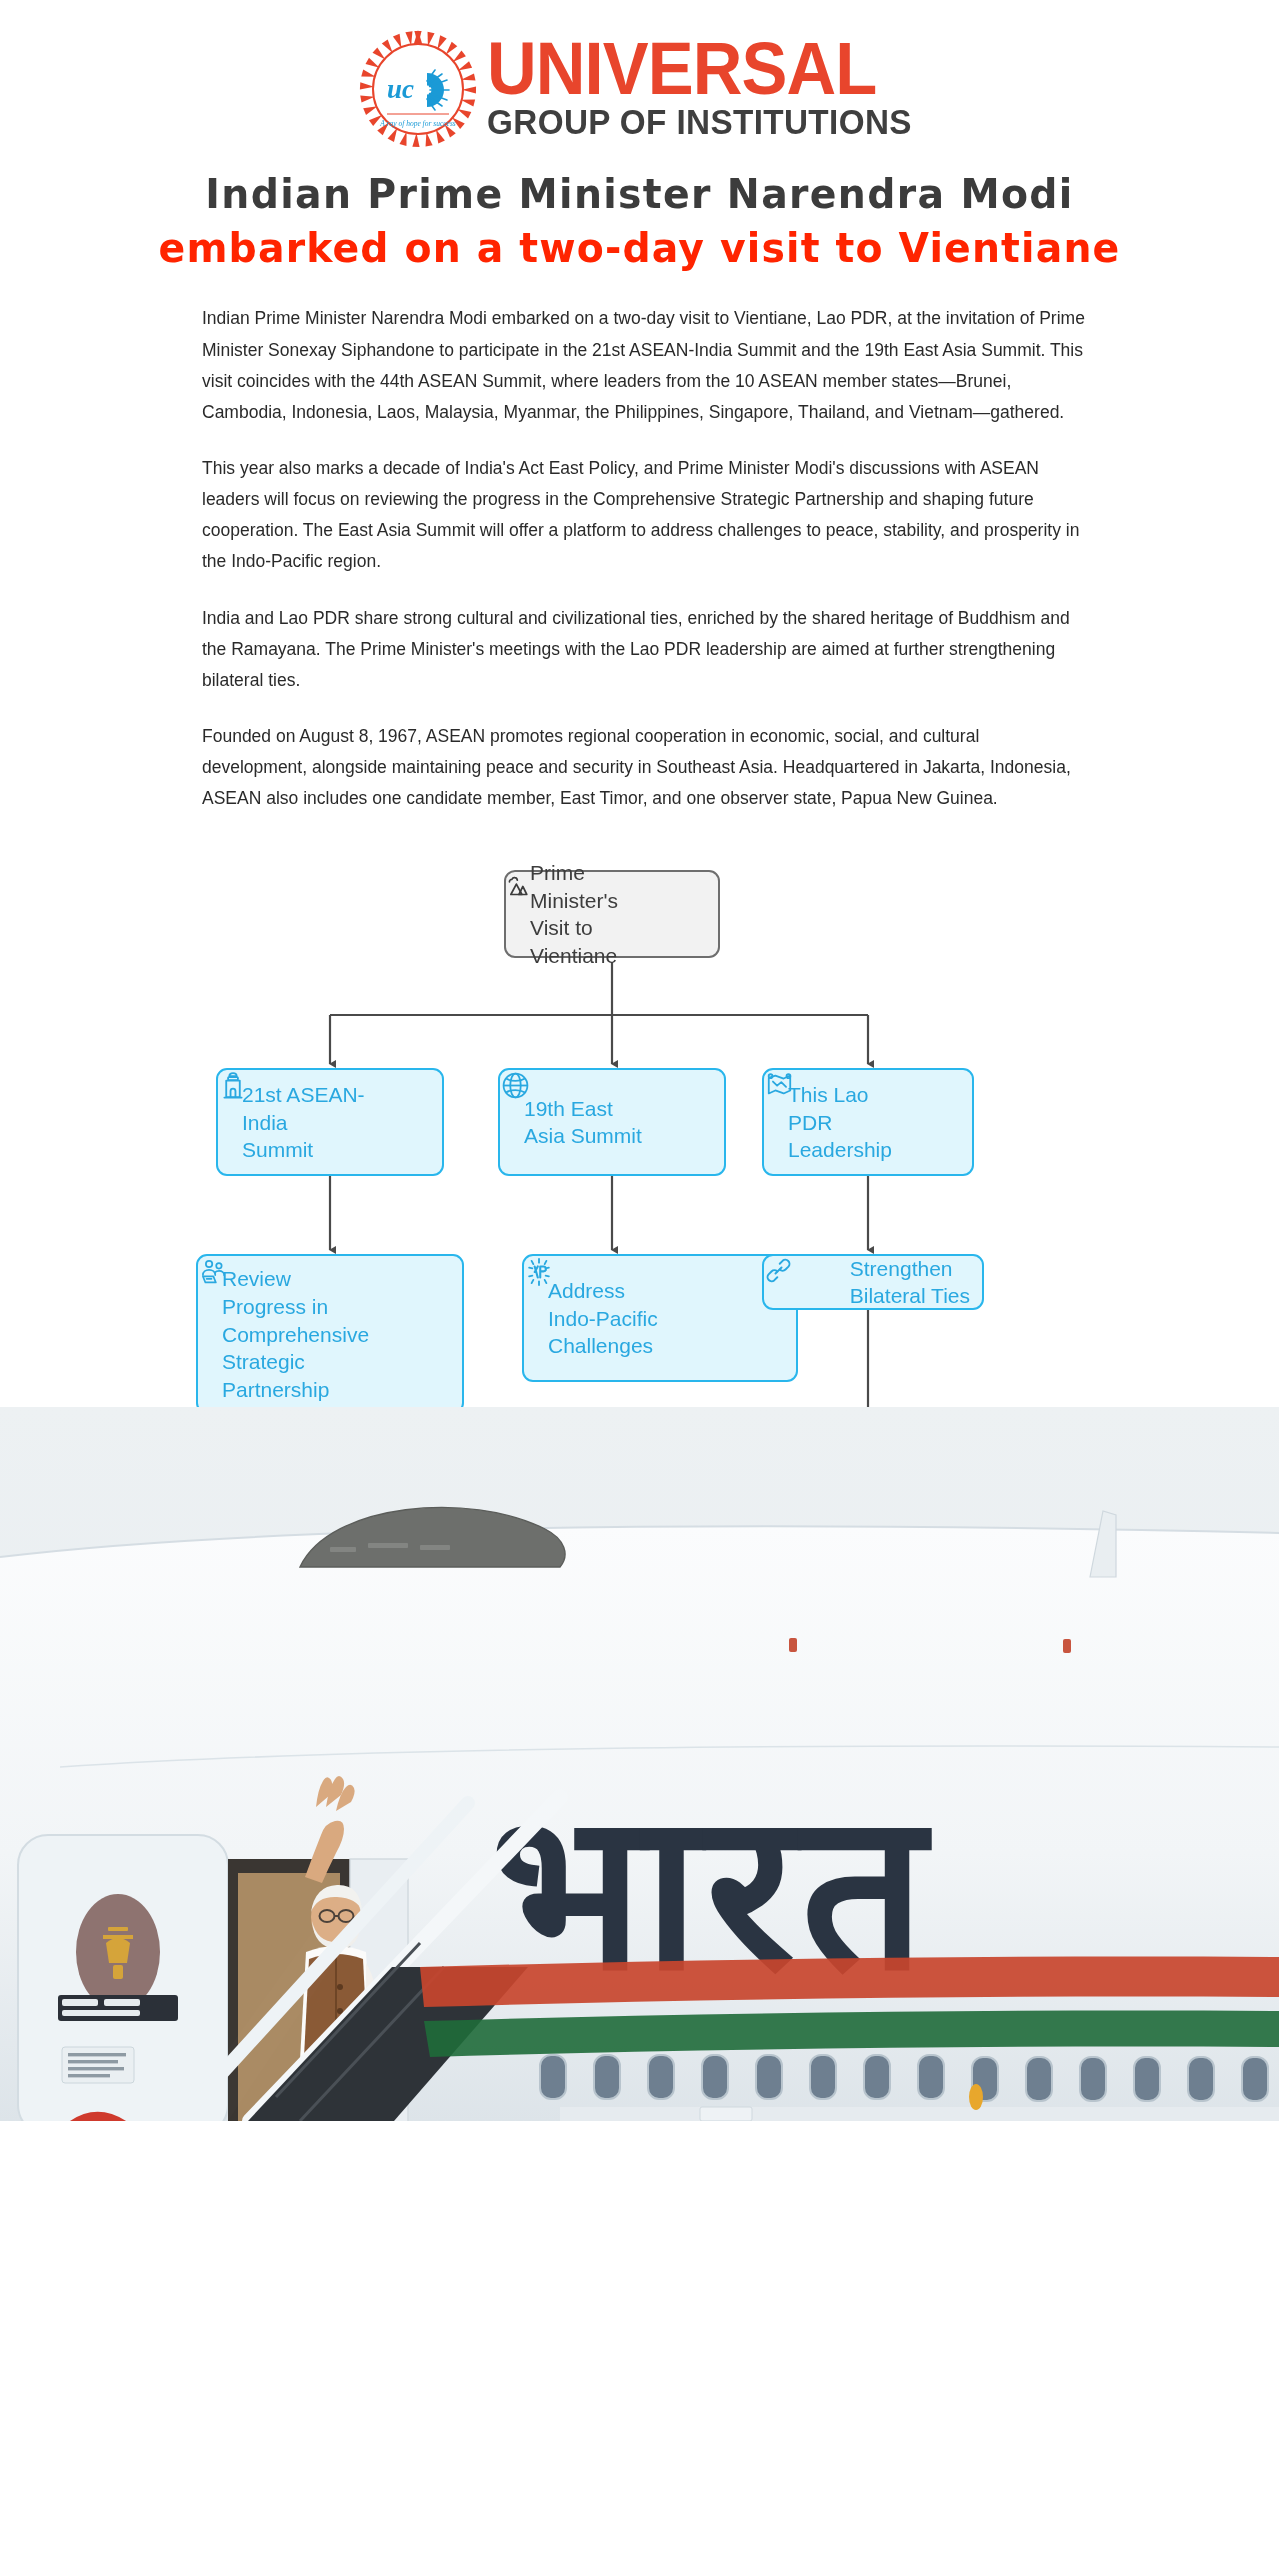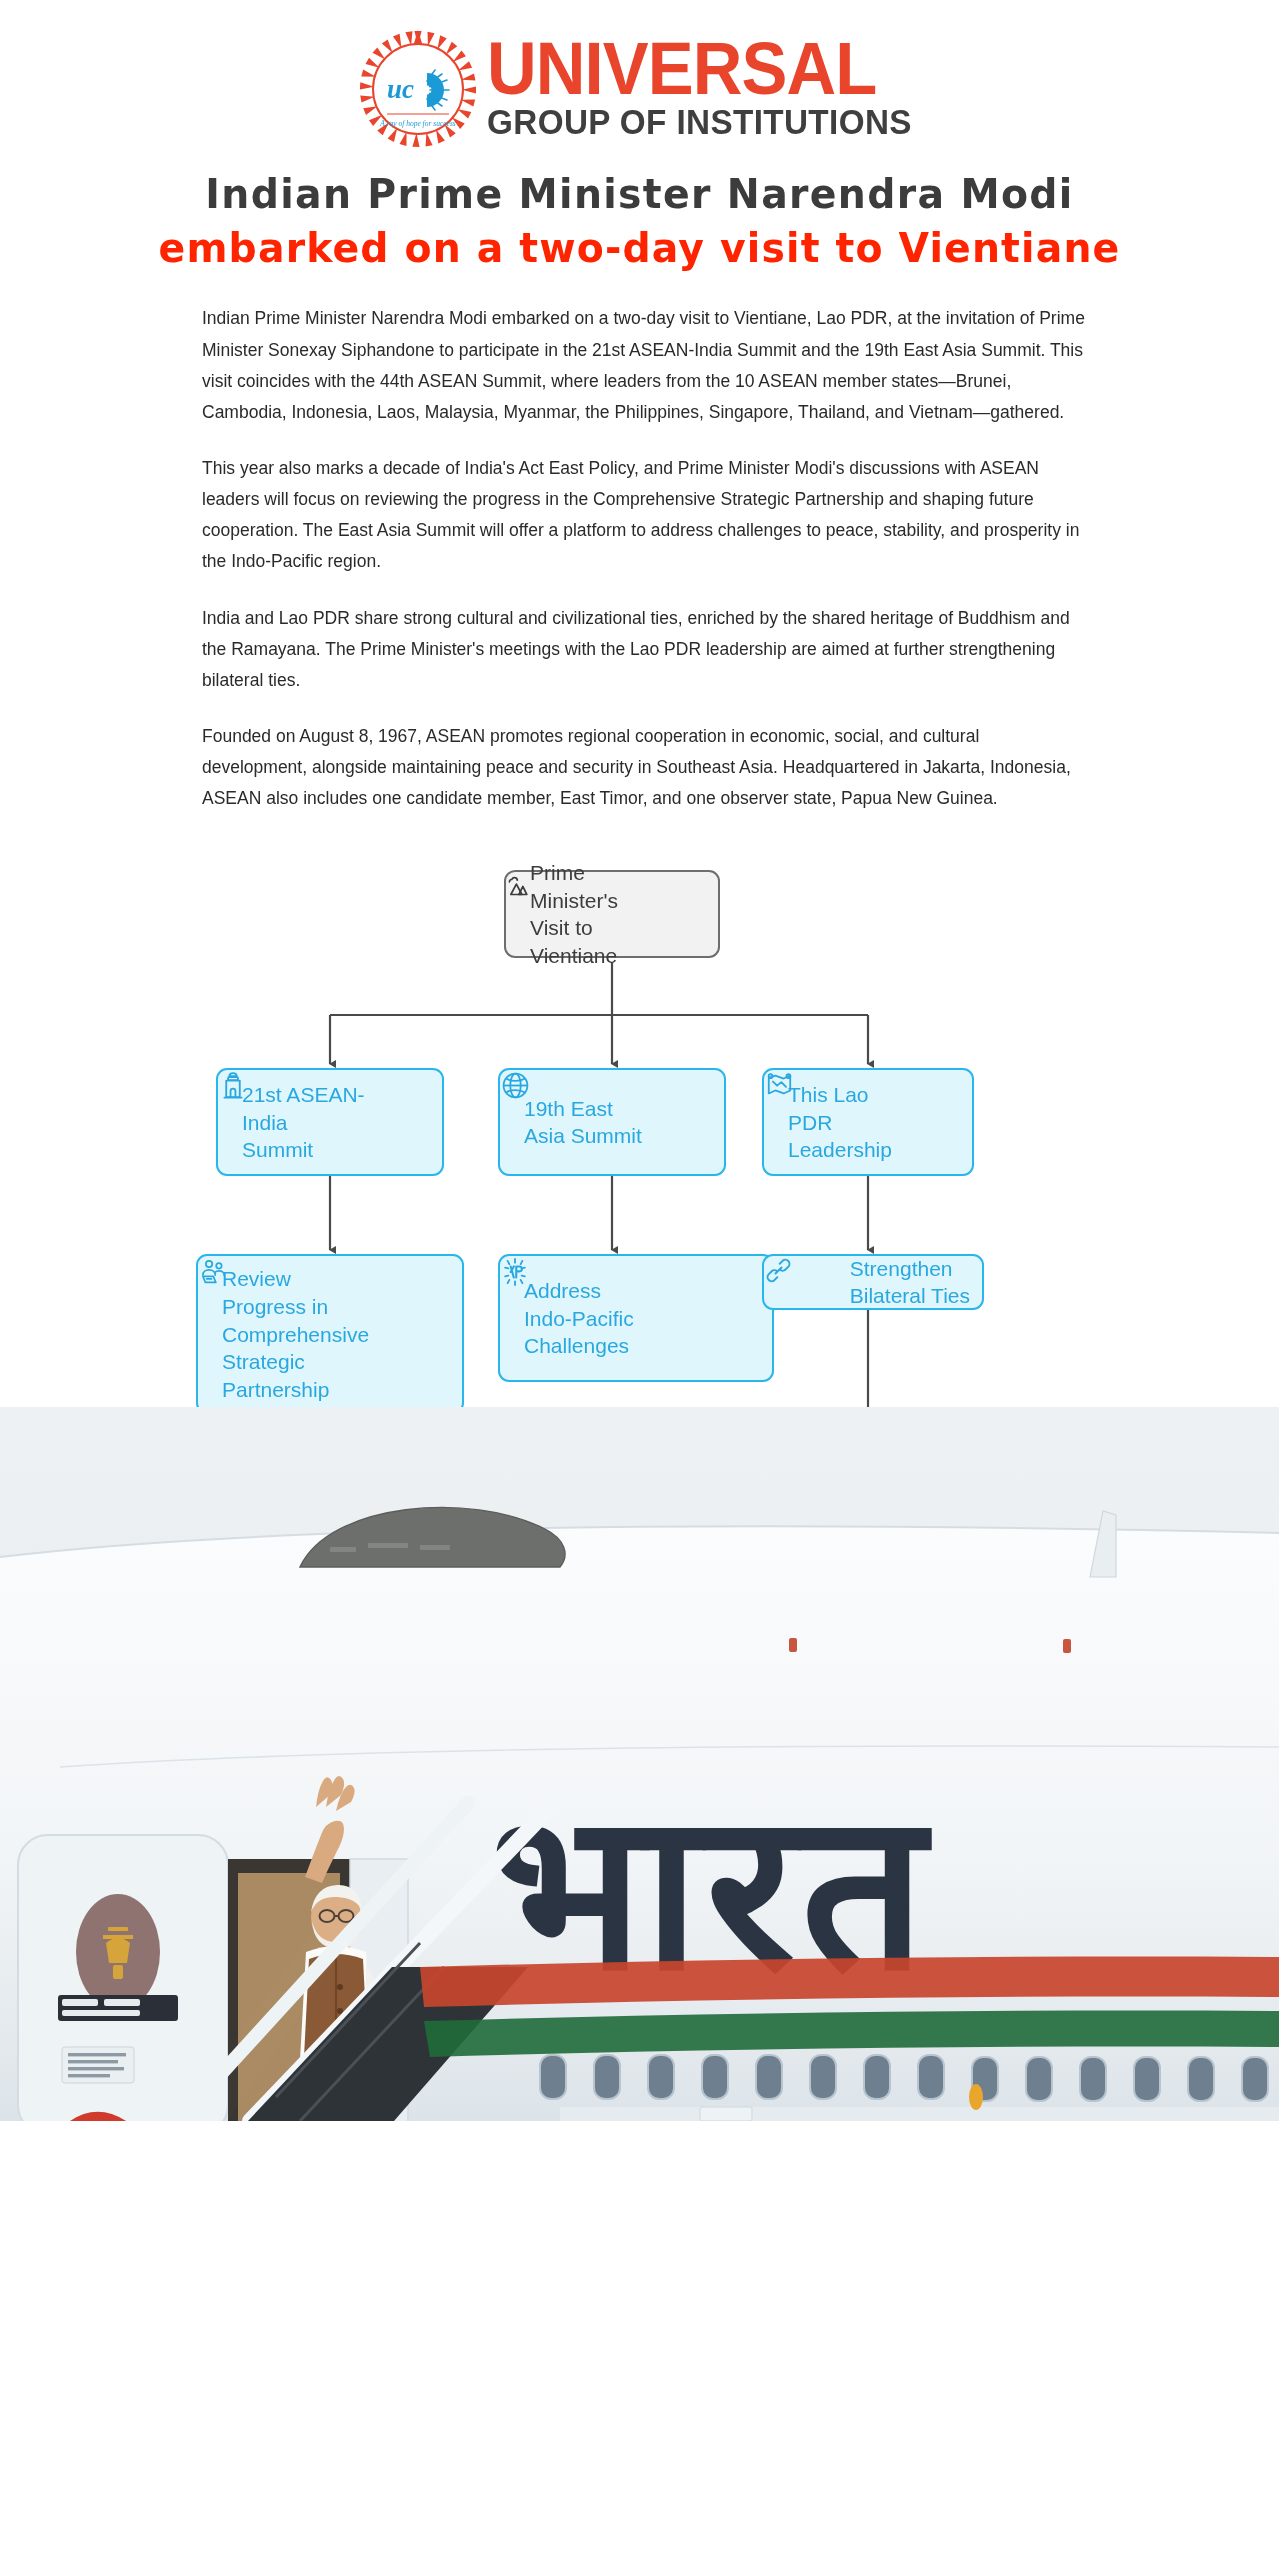--- a/index.html
+++ b/index.html
@@ -298,21 +298,21 @@
         <line x1="7" y1="18.5" x2="11" y2="18.5"></line>
       </svg>
     </span>
     <span class="node-label">Review
 Progress in
 Comprehensive
 Strategic
 Partnership</span>
   </div>
 
-  <div class="node node-blue" style="left:498px; top:402px; width:276px; height:128px;">
+  <div class="node node-blue" style="left:522px; top:402px; width:276px; height:128px;">
     <span class="node-icon">
       <svg width="30" height="32" viewBox="0 0 24 26" fill="none" stroke="#29a8e0" stroke-width="1.5" stroke-linecap="round">
         <path d="M8.5 8.5 L11 17.5 M11 8.5 L8.5 13 M13 8.5 v9 M13 8.5 h2.6a2 2 0 0 1 0 4H13" stroke-width="1.7"></path>
         <g>
           <line x1="6" y1="4" x2="7.4" y2="6.6"></line>
           <line x1="12" y1="2.4" x2="12" y2="5.4"></line>
           <line x1="18" y1="4" x2="16.6" y2="6.6"></line>
           <line x1="4" y1="9.5" x2="6.6" y2="10"></line>
           <line x1="20" y1="9.5" x2="17.4" y2="10"></line>
           <line x1="6" y1="22" x2="7.4" y2="19.4"></line>

